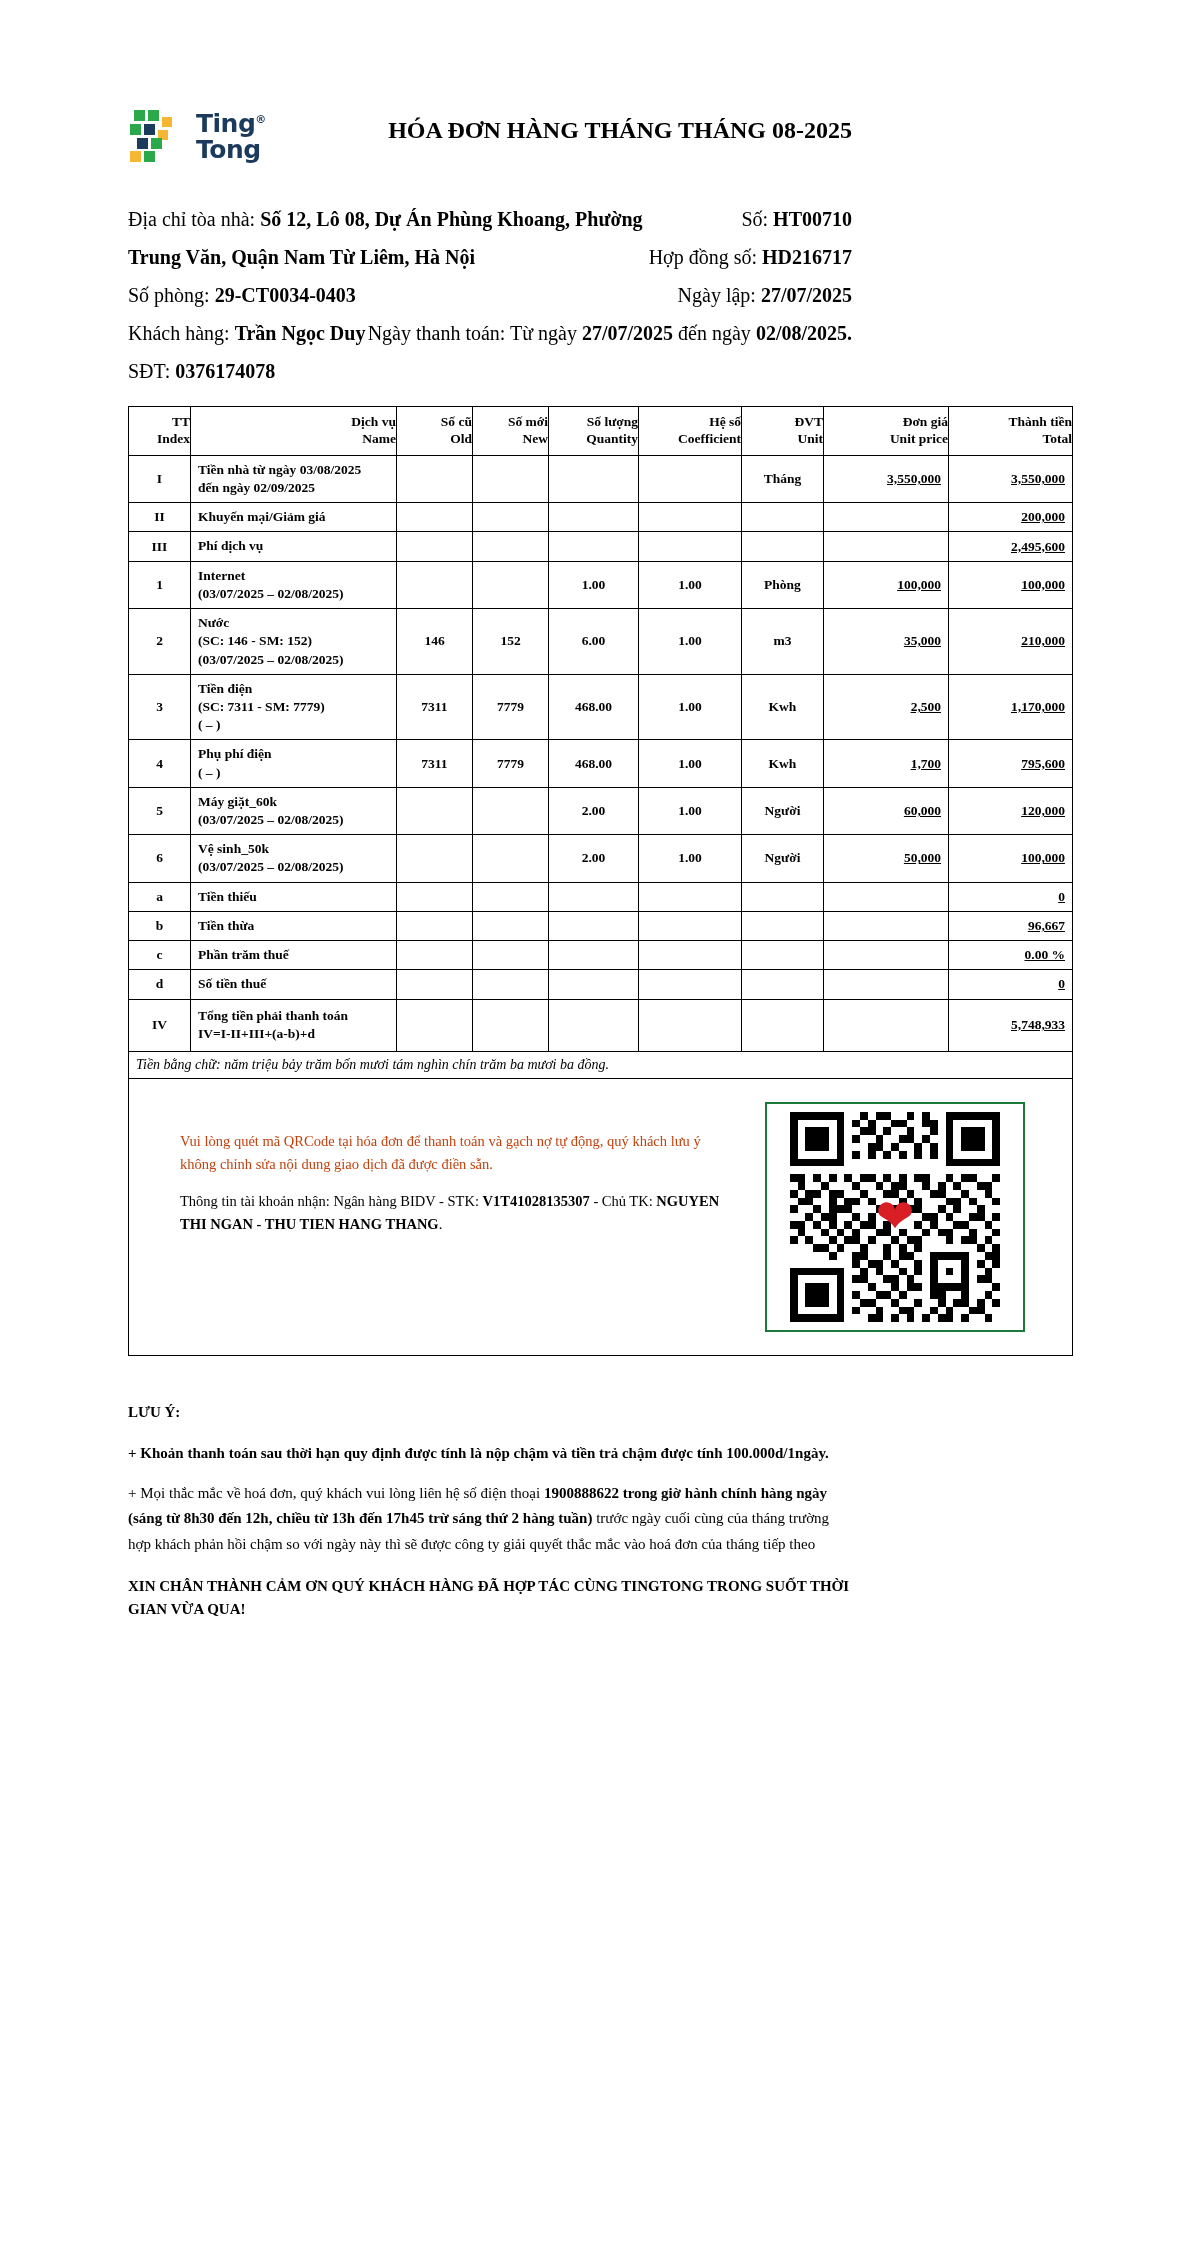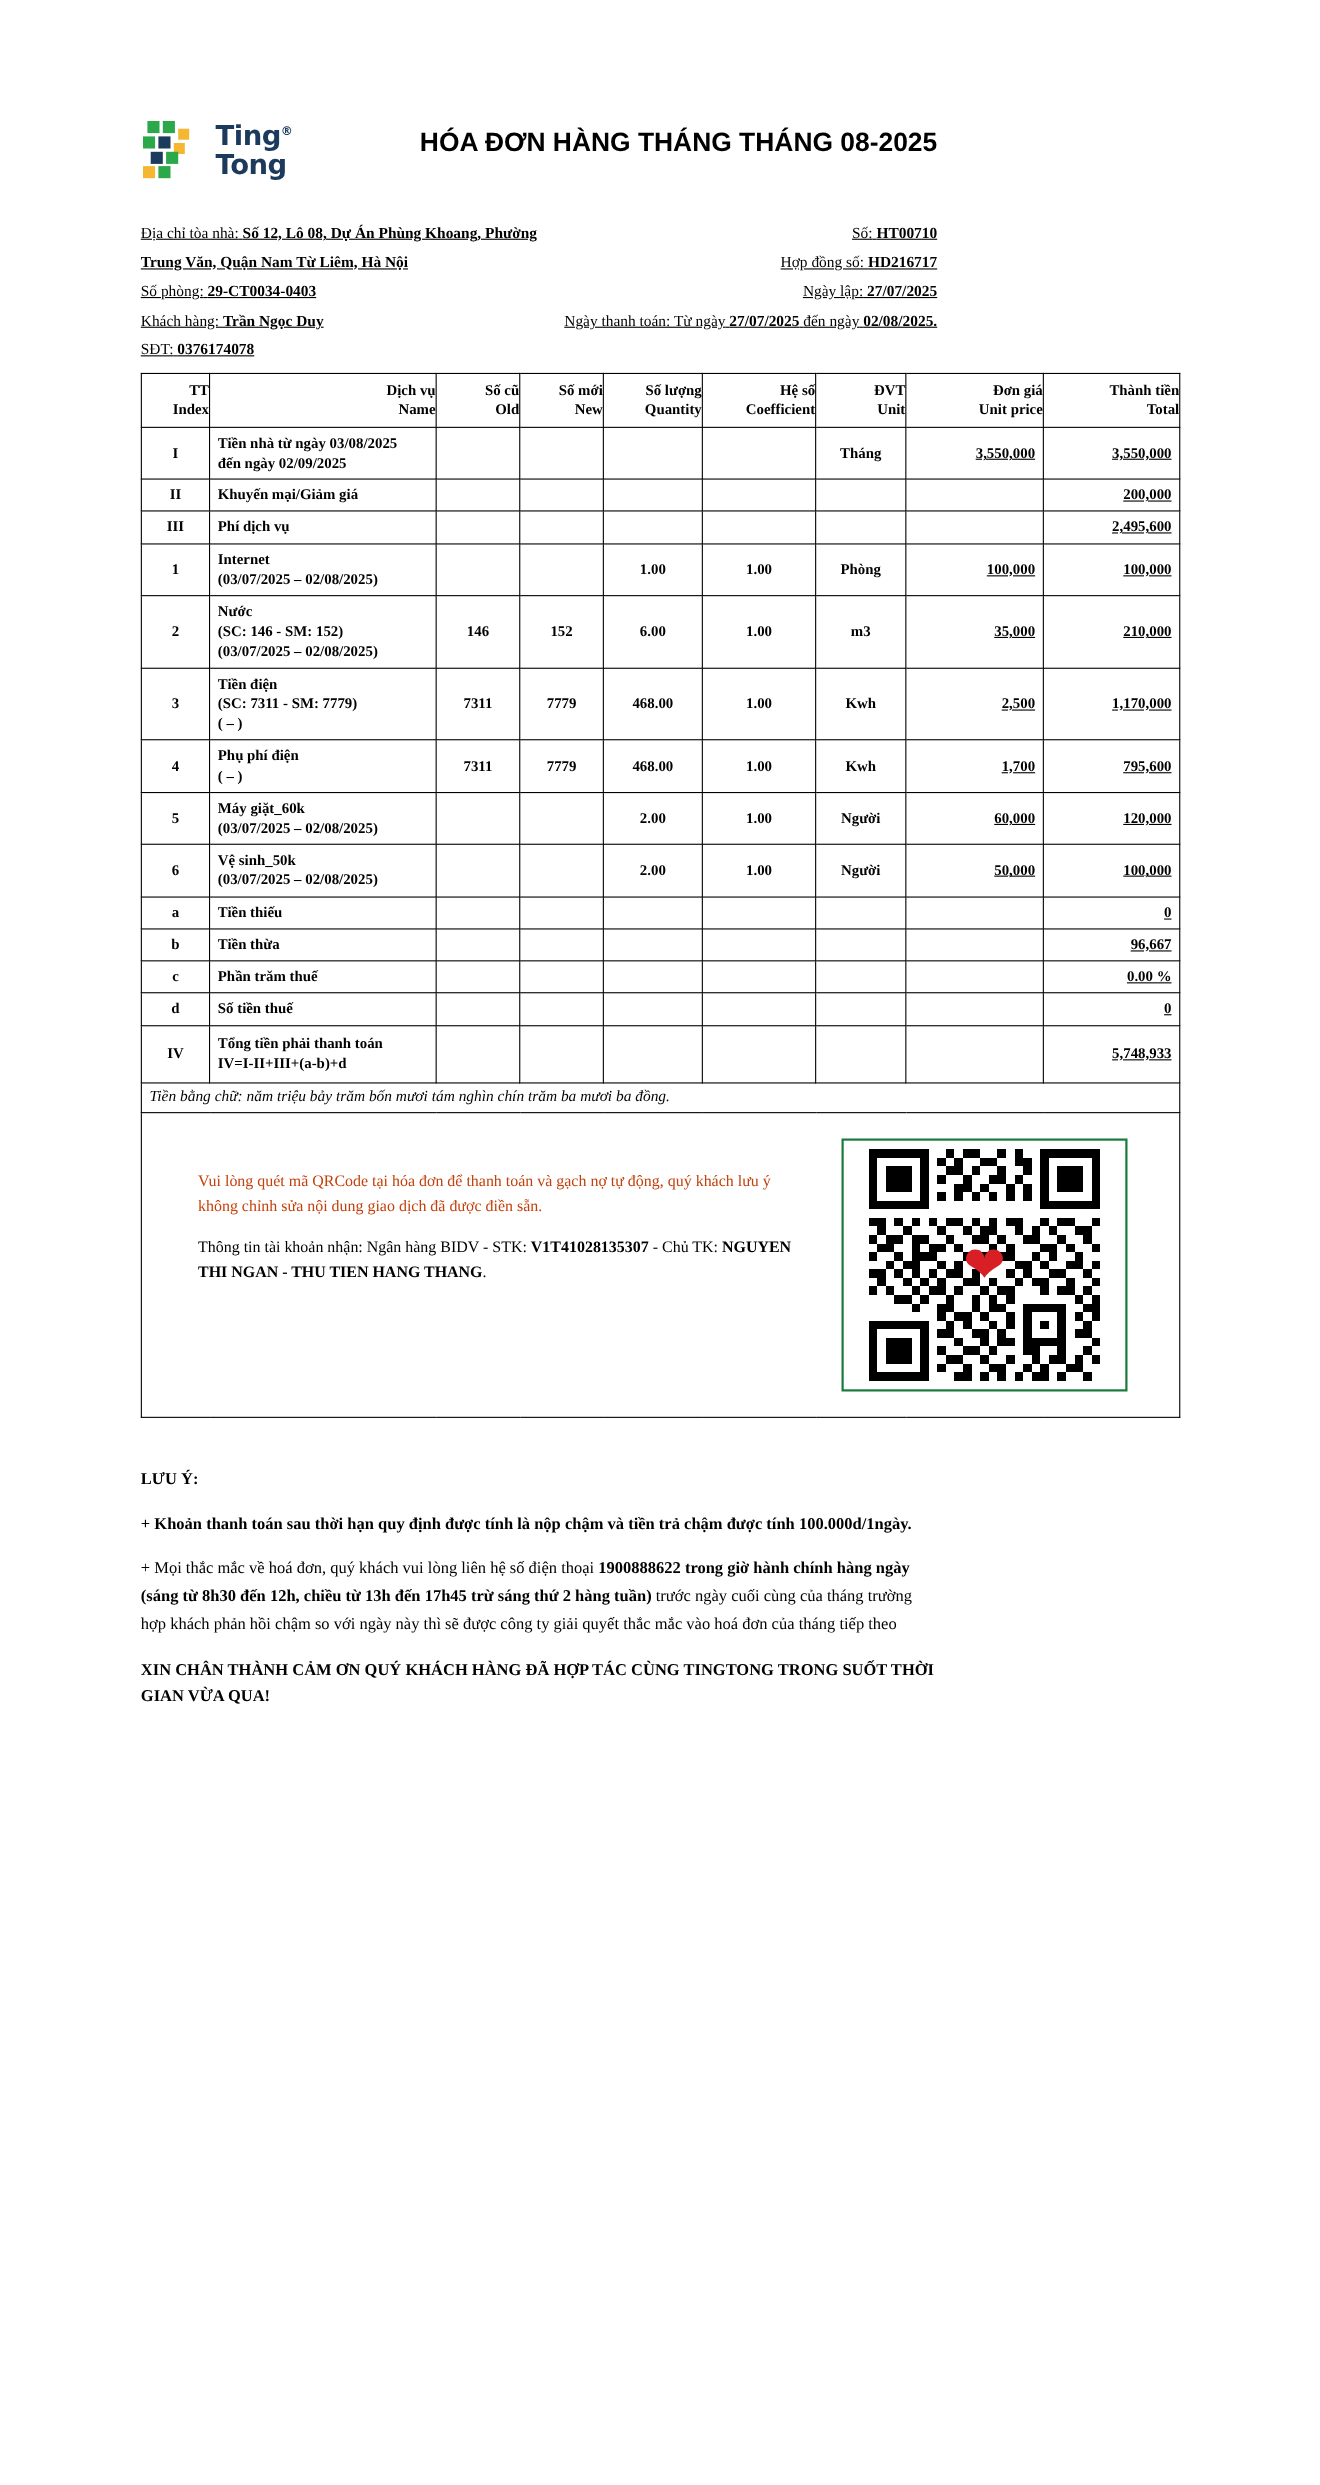--- a/index.html
+++ b/index.html
@@ -29,31 +29,31 @@
   .logo-text { line-height: 1.05; }
   .logo-text .l1, .logo-text .l2 {
     font-family: "DejaVu Sans", sans-serif;
     font-weight: bold;
     font-size: 25px;
     color: #1b3a5c;
     letter-spacing: -0.5px;
   }
   .logo-text .l1 sup { font-size: 11px; vertical-align: super; }
   .doc-title {
-    font-family: Liberation Sans, sans-serif;
+    font-family: Liberation Serif, serif;
     font-weight: bold;
     font-size: 24px;
     text-align: right;
     line-height: 1.35;
     width: 480px;
     padding-top: 14px;
   }
 
   
-  .meta { font-size: 14px; line-height: 1.9; margin-bottom: 6px; text-decoration: underline; }
+  .meta { font-size: 20px; line-height: 1.9; margin-bottom: 16px; }
   .meta-row { display: flex; justify-content: space-between; align-items: baseline; }
   .meta-left { max-width: 620px; }
   .meta-right { text-align: left; }
   .b { font-weight: bold; }
   .meta .addr-line2 { font-weight: bold; }
 
   
   table.inv {
     width: 100%;
     border-collapse: collapse;

